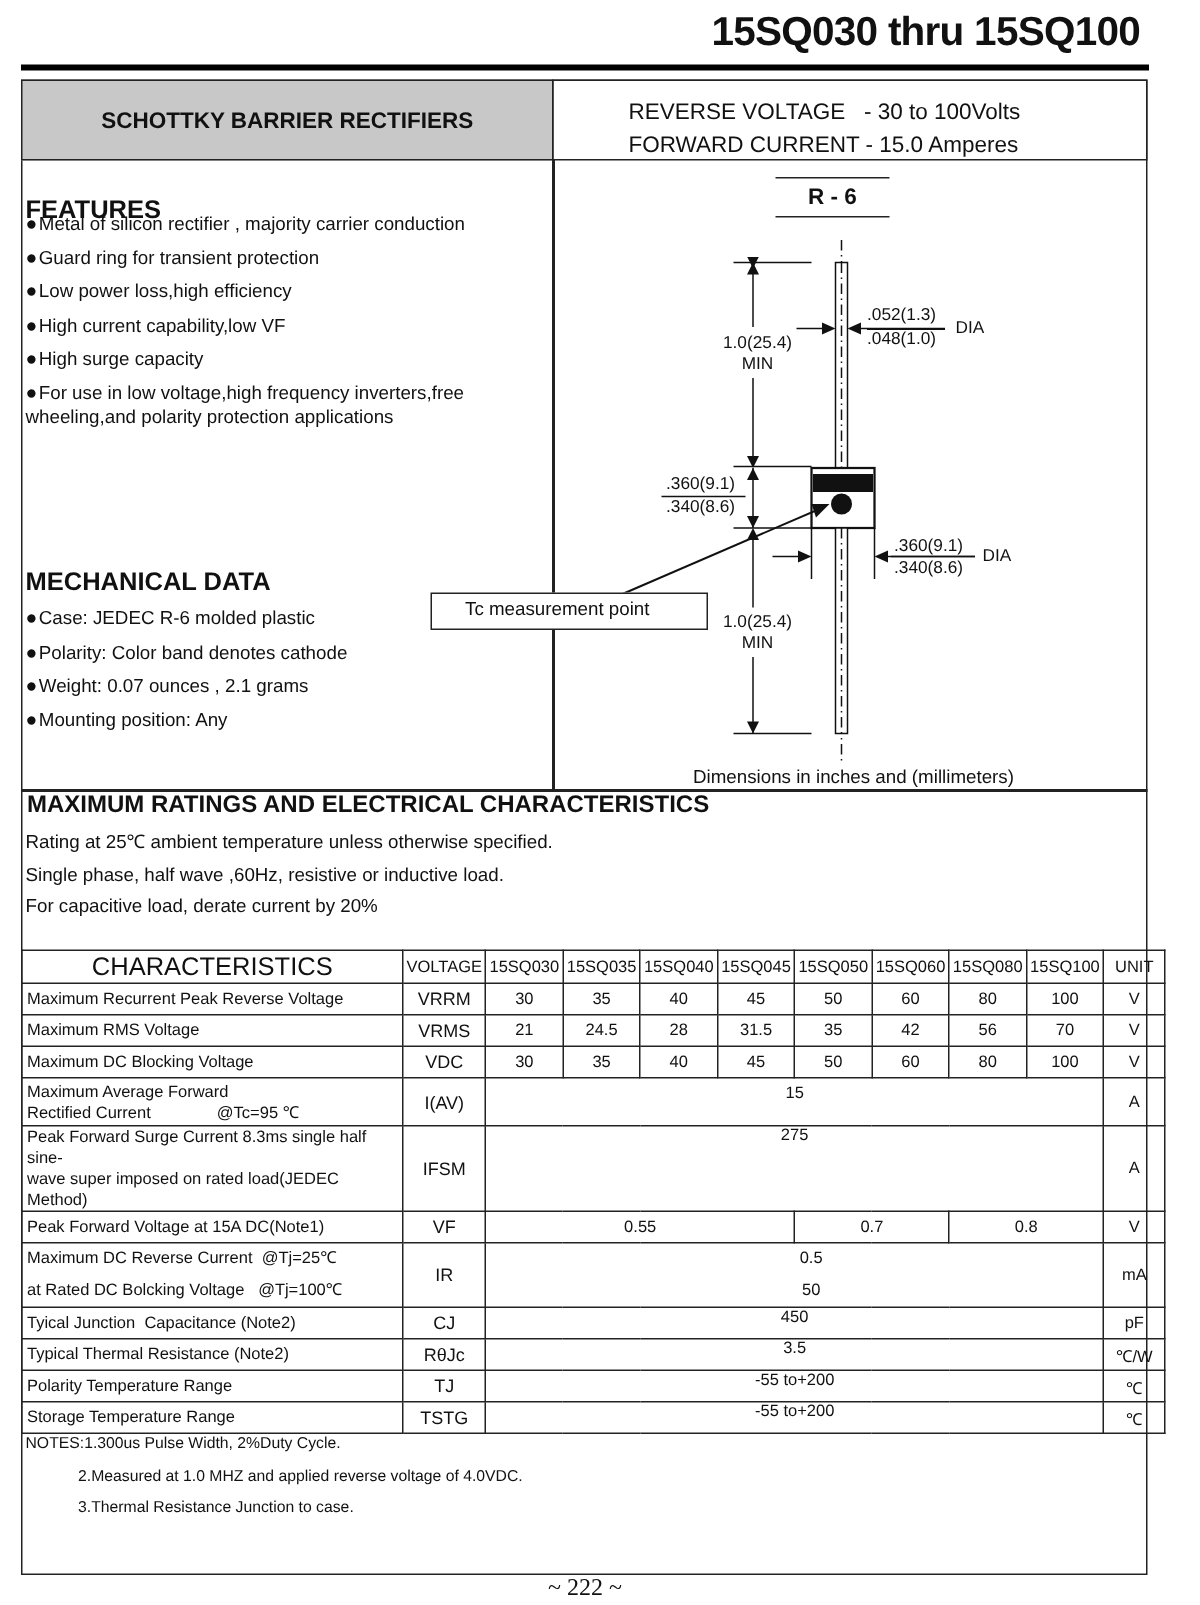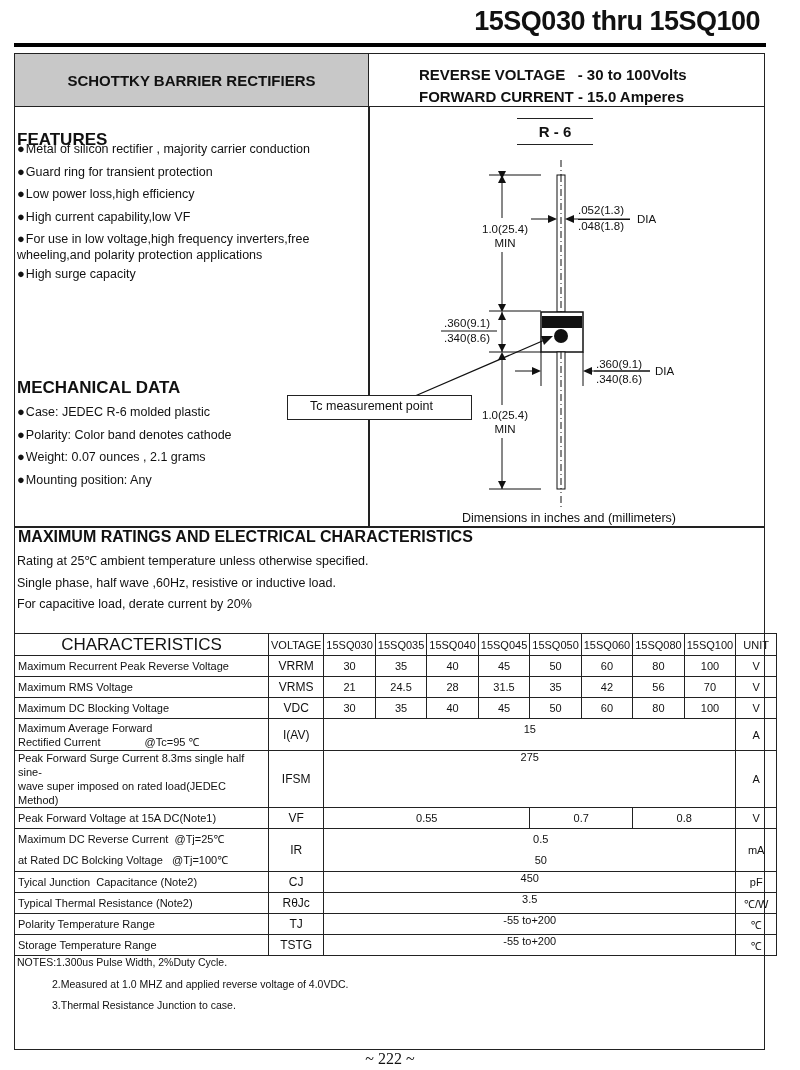--- a/index.html
+++ b/index.html
@@ -9,21 +9,21 @@
   .abs { position: absolute; }
 
   .title { right: 40px; top: 6px; font-size: 27px; font-weight: bold; font-family: "Liberation Sans", sans-serif; letter-spacing: -0.5px; }
   .thick-rule { left: 14px; top: 43px; width: 752px; height: 4px; background: #000; }
 
   .outer-box { left: 14px; top: 53px; width: 751px; height: 997px; border: 1.5px solid #222; }
 
   .hdr-left { left: 14px; top: 53px; width: 355px; height: 54px; background: #c8c8c8; border: 1.5px solid #222;
               display: flex; align-items: center; justify-content: center; font-weight: bold; font-size: 15px; }
   .hdr-right { left: 368px; top: 53px; width: 397px; height: 54px; border: 1.5px solid #222; padding: 10px 0 0 50px;
-               font-weight: bold; font-size: 15px; line-height: 22px; }
+               font-weight: normal; font-size: 15px; line-height: 22px; }
 
   .col-divider { left: 368px; top: 106px; width: 1.5px; height: 421px; background: #222; }
   .hline { height: 1.5px; background: #222; }
 
   .section-h { font-weight: bold; font-size: 17px; }
   .bullet-list { font-size: 12.5px; line-height: 21.5px; }
   .bullet-list .item::before { content: "\25CF"; font-size: 13px; margin-right: 1px; }
 
   .ratings-h { left: 18px; top: 528px; font-weight: bold; font-size: 16px; }
   .ratings-text { left: 17px; top: 551px; font-size: 12.5px; line-height: 21.5px; }
@@ -64,22 +64,22 @@
 
 <div class="abs col-divider"></div>
 <div class="abs hline" style="left:14px; top:526px; width:751px;"></div>
 
 <div class="abs section-h" style="left:17px; top:130px;">FEATURES</div>
 <div class="abs bullet-list" style="left:17px; top:138px; width:345px;">
   <div class="item">Metal of silicon rectifier , majority carrier conduction</div>
   <div class="item">Guard ring for transient protection</div>
   <div class="item">Low power loss,high efficiency</div>
   <div class="item">High current capability,low VF</div>
+  <div class="item">High surge capacity</div>
   <div class="item" style="line-height:16px; padding-top:3px;">For use in low voltage,high frequency inverters,free wheeling,and polarity protection applications</div>
-  <div class="item">High surge capacity</div>
 </div>
 
 <div class="abs section-h" style="left:17px; top:378px;">MECHANICAL DATA</div>
 <div class="abs bullet-list" style="left:17px; top:401px; width:270px;">
   <div class="item">Case: JEDEC R-6 molded plastic</div>
   <div class="item">Polarity:  Color band denotes cathode</div>
   <div class="item">Weight:  0.07 ounces , 2.1 grams</div>
   <div class="item">Mounting position: Any</div>
 </div>
 
@@ -135,21 +135,21 @@
   <line x1="502" y1="438" x2="502" y2="489" stroke="#111" stroke-width="1"></line>
   <path d="M498,481 L502,489 L506,481 z" fill="#111"></path>
   <line x1="489" y1="489" x2="541" y2="489" stroke="#111" stroke-width="1"></line>
 
   <line x1="415" y1="396" x2="547" y2="339" stroke="#111" stroke-width="1.3"></line>
   <path d="M541,336 L553,336 L544,345 z" fill="#111"></path>
 </svg>
 
 <div class="abs dim" style="left:578px; top:204px;">.052(1.3)</div>
 <div class="abs" style="left:578px; top:219px; width:52px; height:1px; background:#111;"></div>
-<div class="abs dim" style="left:578px; top:220px;">.048(1.8)</div>
+<div class="abs dim" style="left:578px; top:220px;">.048(1.0)</div>
 <div class="abs dim" style="left:637px; top:213px;">DIA</div>
 
 <div class="abs dim" style="left:477px; top:223px; width:56px; text-align:center;">
   <div>1.0(25.4)</div>
   <div style="margin-top:1px;">MIN</div>
 </div>
 
 <div class="abs dim" style="left:444px; top:317px;">.360(9.1)</div>
 <div class="abs dim" style="left:444px; top:332px;">.340(8.6)</div>
 

